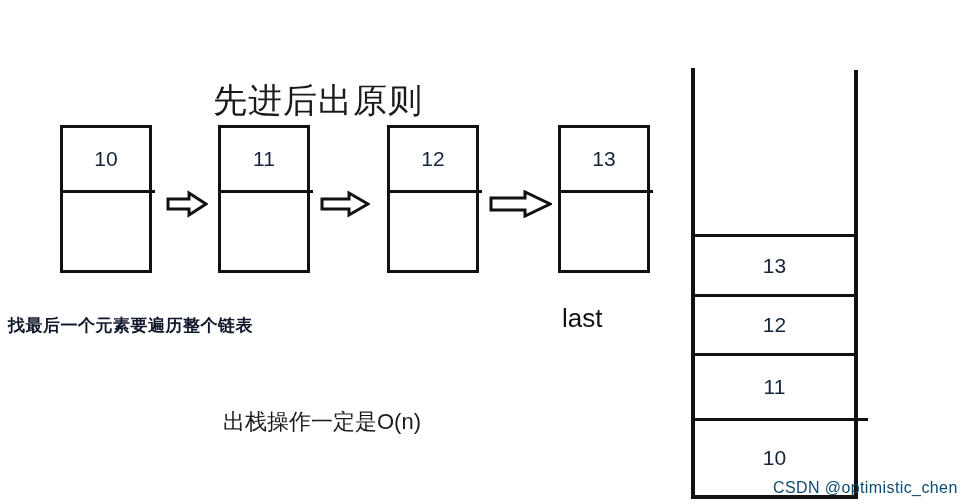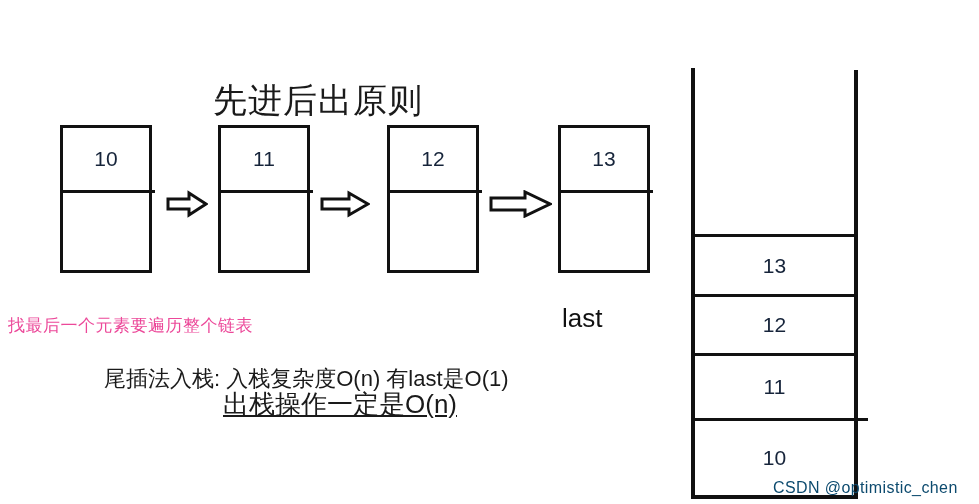--- a/index.html
+++ b/index.html
@@ -89,40 +89,40 @@
     color: #111111;
     white-space: nowrap;
   }
 
   
   .note-red {
     position: absolute;
     left: 8px;
     top: 314px;
     font-size: 17px;
-    color: #ec4899;
+    color: #0f172a;
     white-space: nowrap;
     letter-spacing: 0.5px;
+    font-weight: bold;
   }
   .note-line1 {
     position: absolute;
     left: 104px;
     top: 364px;
     font-size: 22px;
     color: #1a1a1a;
     white-space: nowrap;
   }
   .note-line2 {
     position: absolute;
     left: 223px;
-    top: 387px;
-    font-size: 26px;
+    top: 407px;
+    font-size: 22px;
     color: #1a1a1a;
     white-space: nowrap;
-    text-decoration: underline;
   }
 
   
   .stack-wall {
     position: absolute;
     width: 4px;
     background: #111111;
   }
   .stack-wall-left  { left: 691px;  top: 68px; height: 431px; }
   .stack-wall-right { left: 854px;  top: 70px; height: 429px; }
@@ -223,21 +223,20 @@
     <div class="data-cell">
       <span>13</span>
     </div>
     <div class="ptr-cell"></div>
     <div class="divider-stub"></div>
   </div>
 
   <div class="last-label">last</div>
 
   <div class="note-red">找最后一个元素要遍历整个链表</div>
-  <div class="note-line1">尾插法入栈: 入栈复杂度O(n) 有last是O(1)</div>
   <div class="note-line2">出栈操作一定是O(n)</div>
 
   <div class="stack-wall stack-wall-left"></div>
   <div class="stack-wall stack-wall-right"></div>
   <div class="stack-floor"></div>
 
   <div class="stack-cell" style="top:234px; height:60px;">
     <span>13</span>
   </div>
   <div class="stack-cell" style="top:294px; height:59px;">

